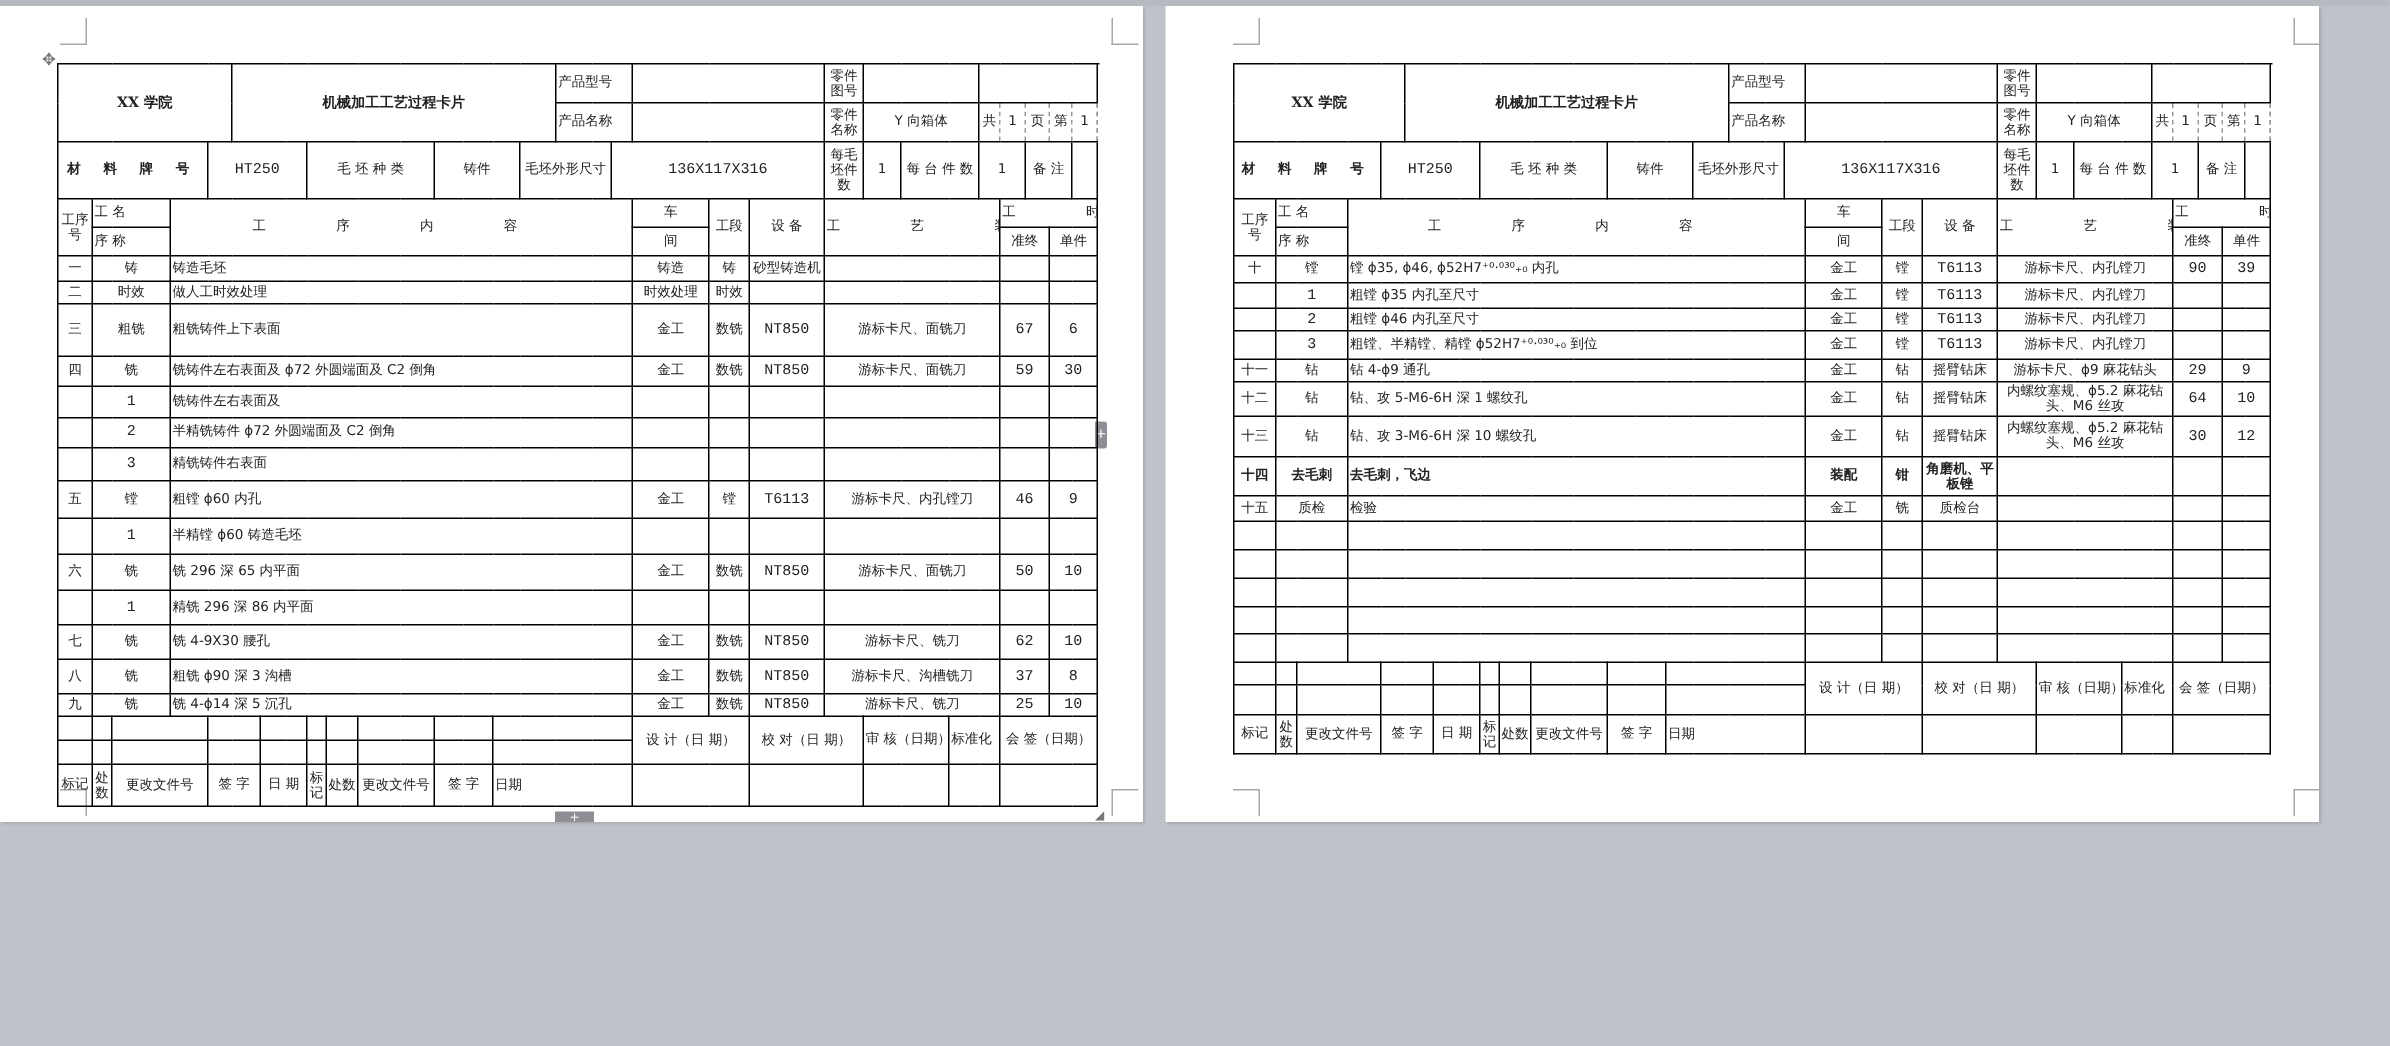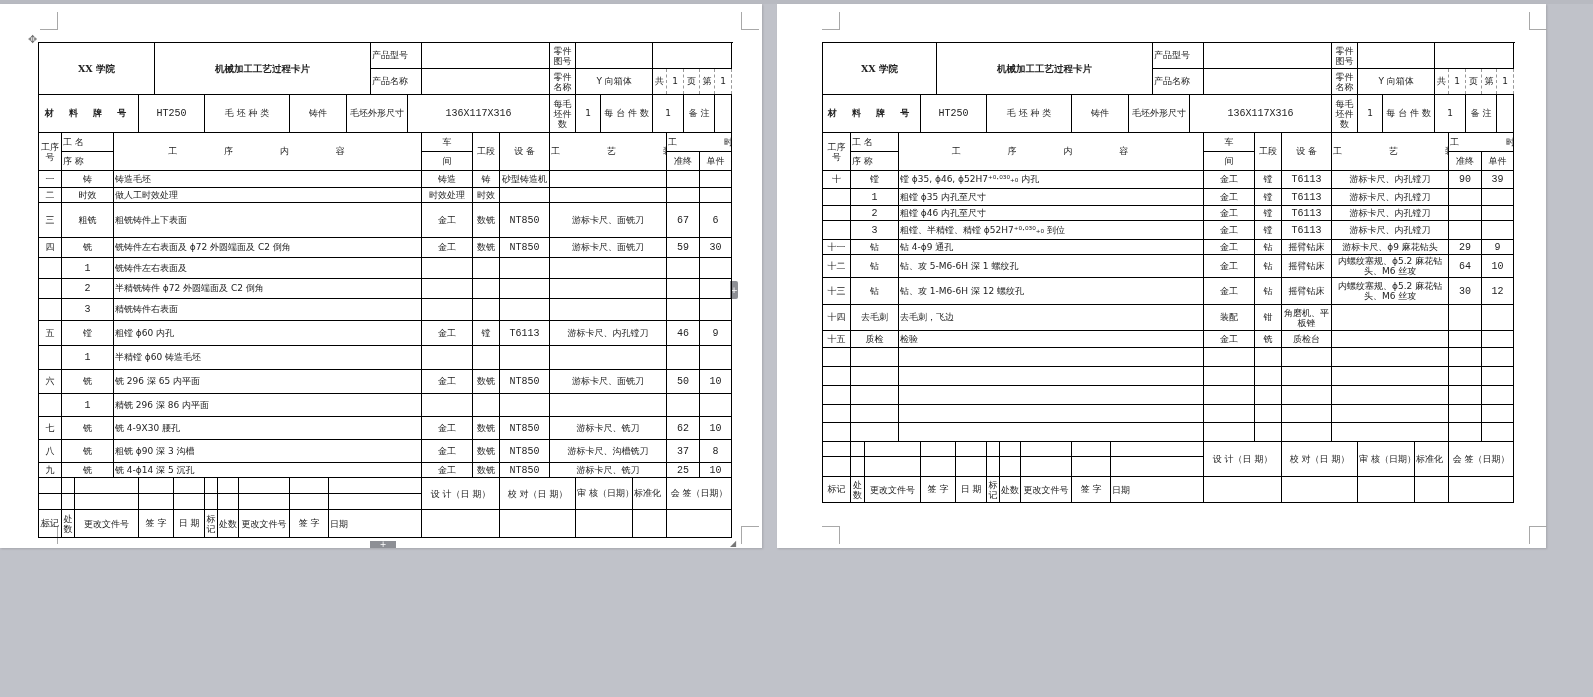--- a/index.html
+++ b/index.html
@@ -495,29 +495,29 @@
         <td>金工</td>
         <td>钻</td>
         <td>摇臂钻床</td>
         <td colspan="5" class="wrap">内螺纹塞规、ϕ5.2 麻花钻头、M6 丝攻</td>
         <td colspan="2" class="serif">64</td>
         <td colspan="2" class="serif">10</td>
   </tr>
   <tr style="height:27px;">
     <td>十三</td>
         <td colspan="2">钻</td>
-        <td colspan="16" class="l">钻、攻 1-M6-6H 深 12 螺纹孔</td>
+        <td colspan="16" class="l">钻、攻 3-M6-6H 深 10 螺纹孔</td>
         <td>金工</td>
         <td>钻</td>
         <td>摇臂钻床</td>
         <td colspan="5" class="wrap">内螺纹塞规、ϕ5.2 麻花钻头、M6 丝攻</td>
         <td colspan="2" class="serif">30</td>
         <td colspan="2" class="serif">12</td>
   </tr>
-  <tr style="height:26px;">
+  <tr style="height:26px;font-weight:bold;">
     <td>十四</td>
         <td colspan="2">去毛刺</td>
         <td colspan="16" class="l">去毛刺，飞边</td>
         <td>装配</td>
         <td>钳</td>
         <td class="wrap">角磨机、平板锉</td>
         <td colspan="5"></td>
         <td colspan="2"></td>
         <td colspan="2"></td>
   </tr>

